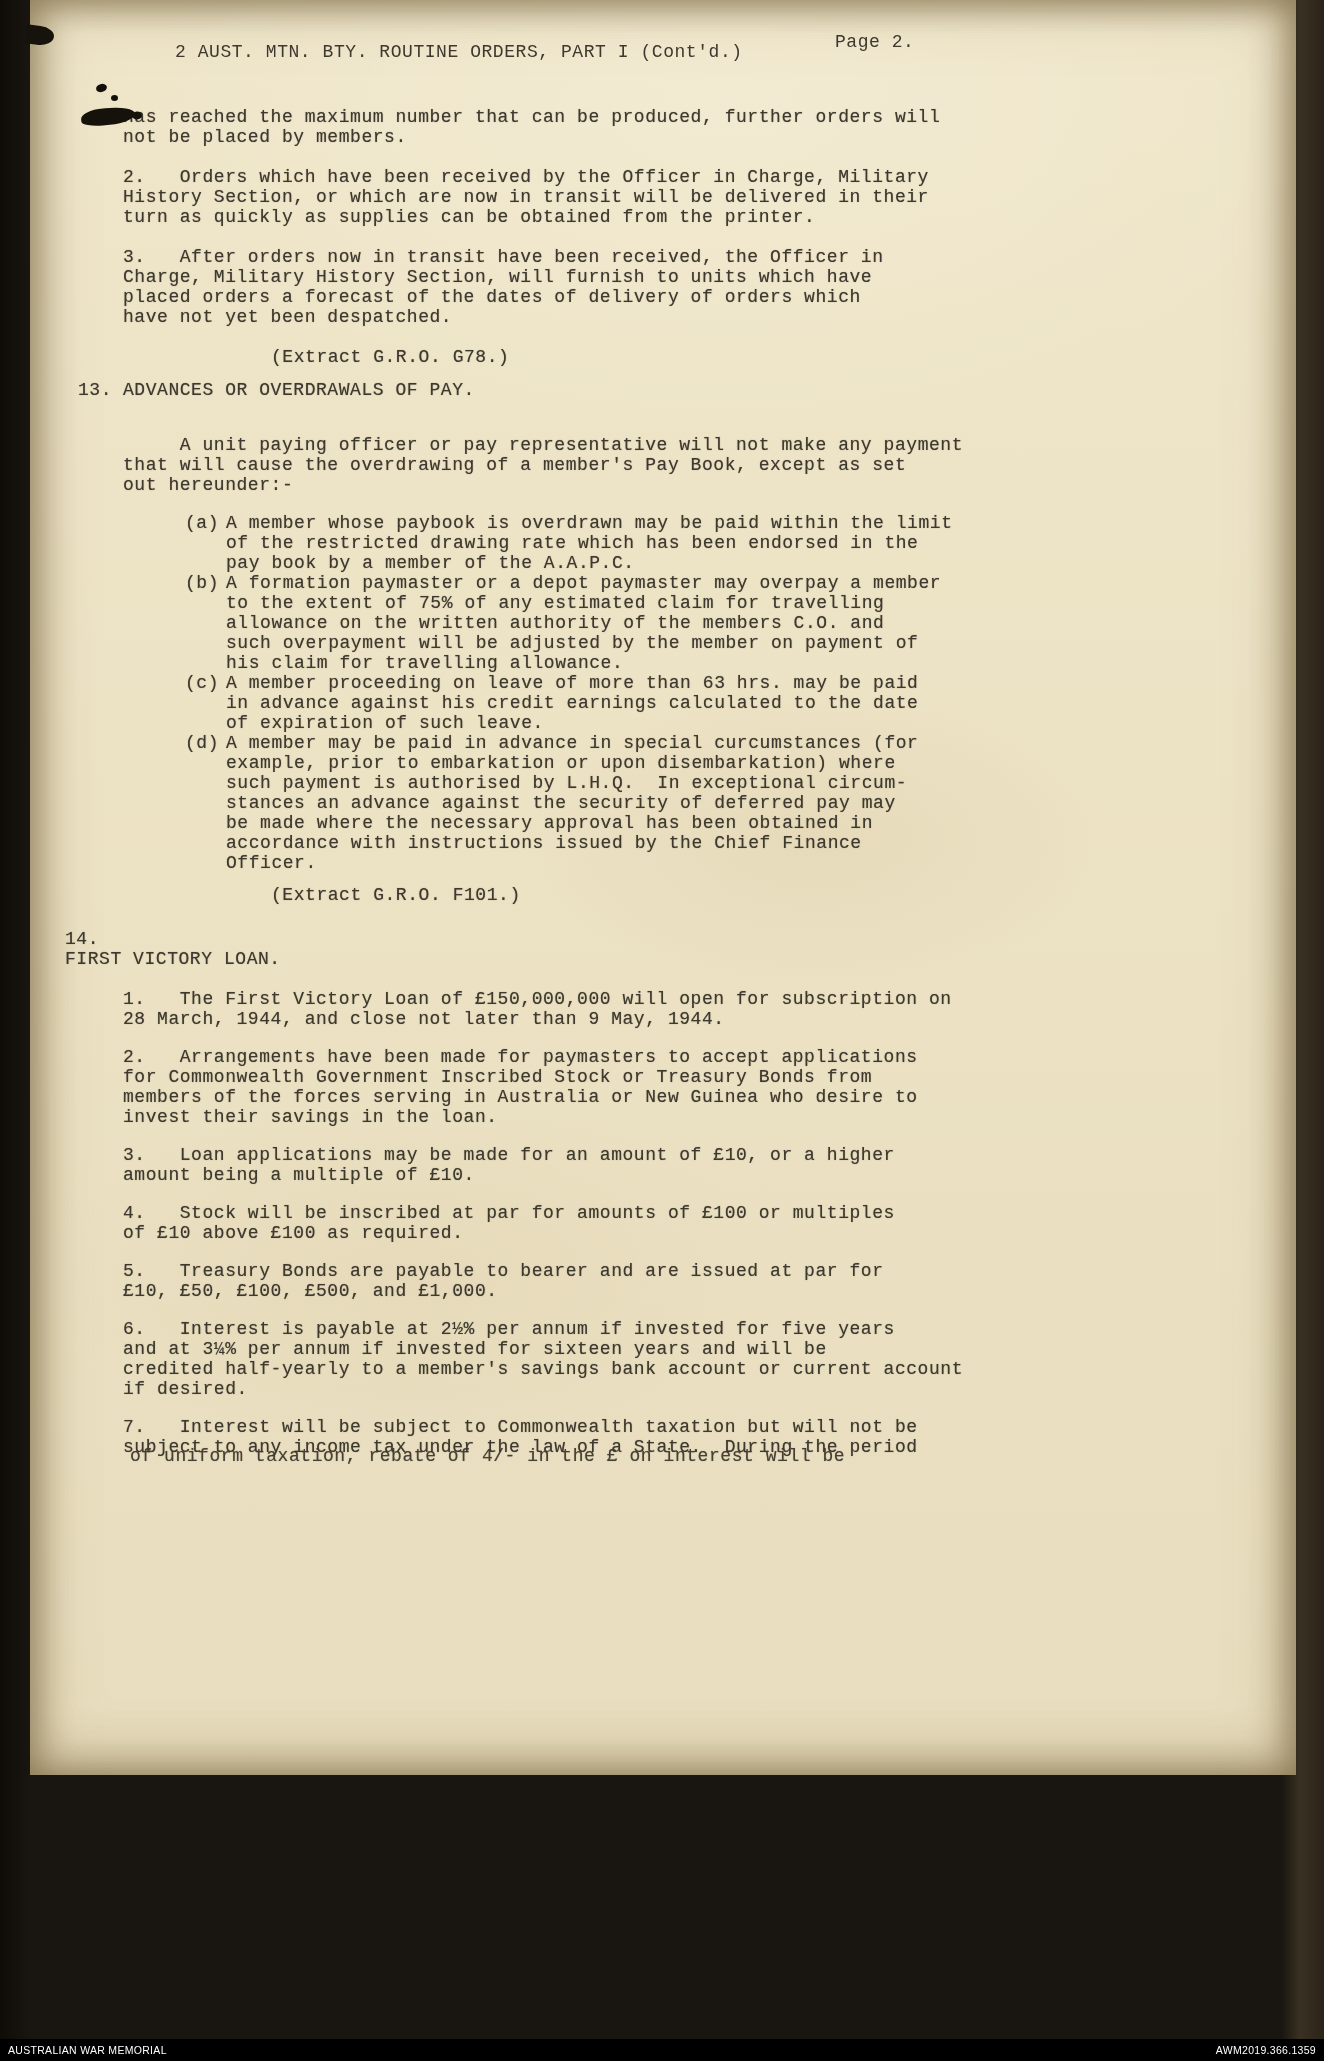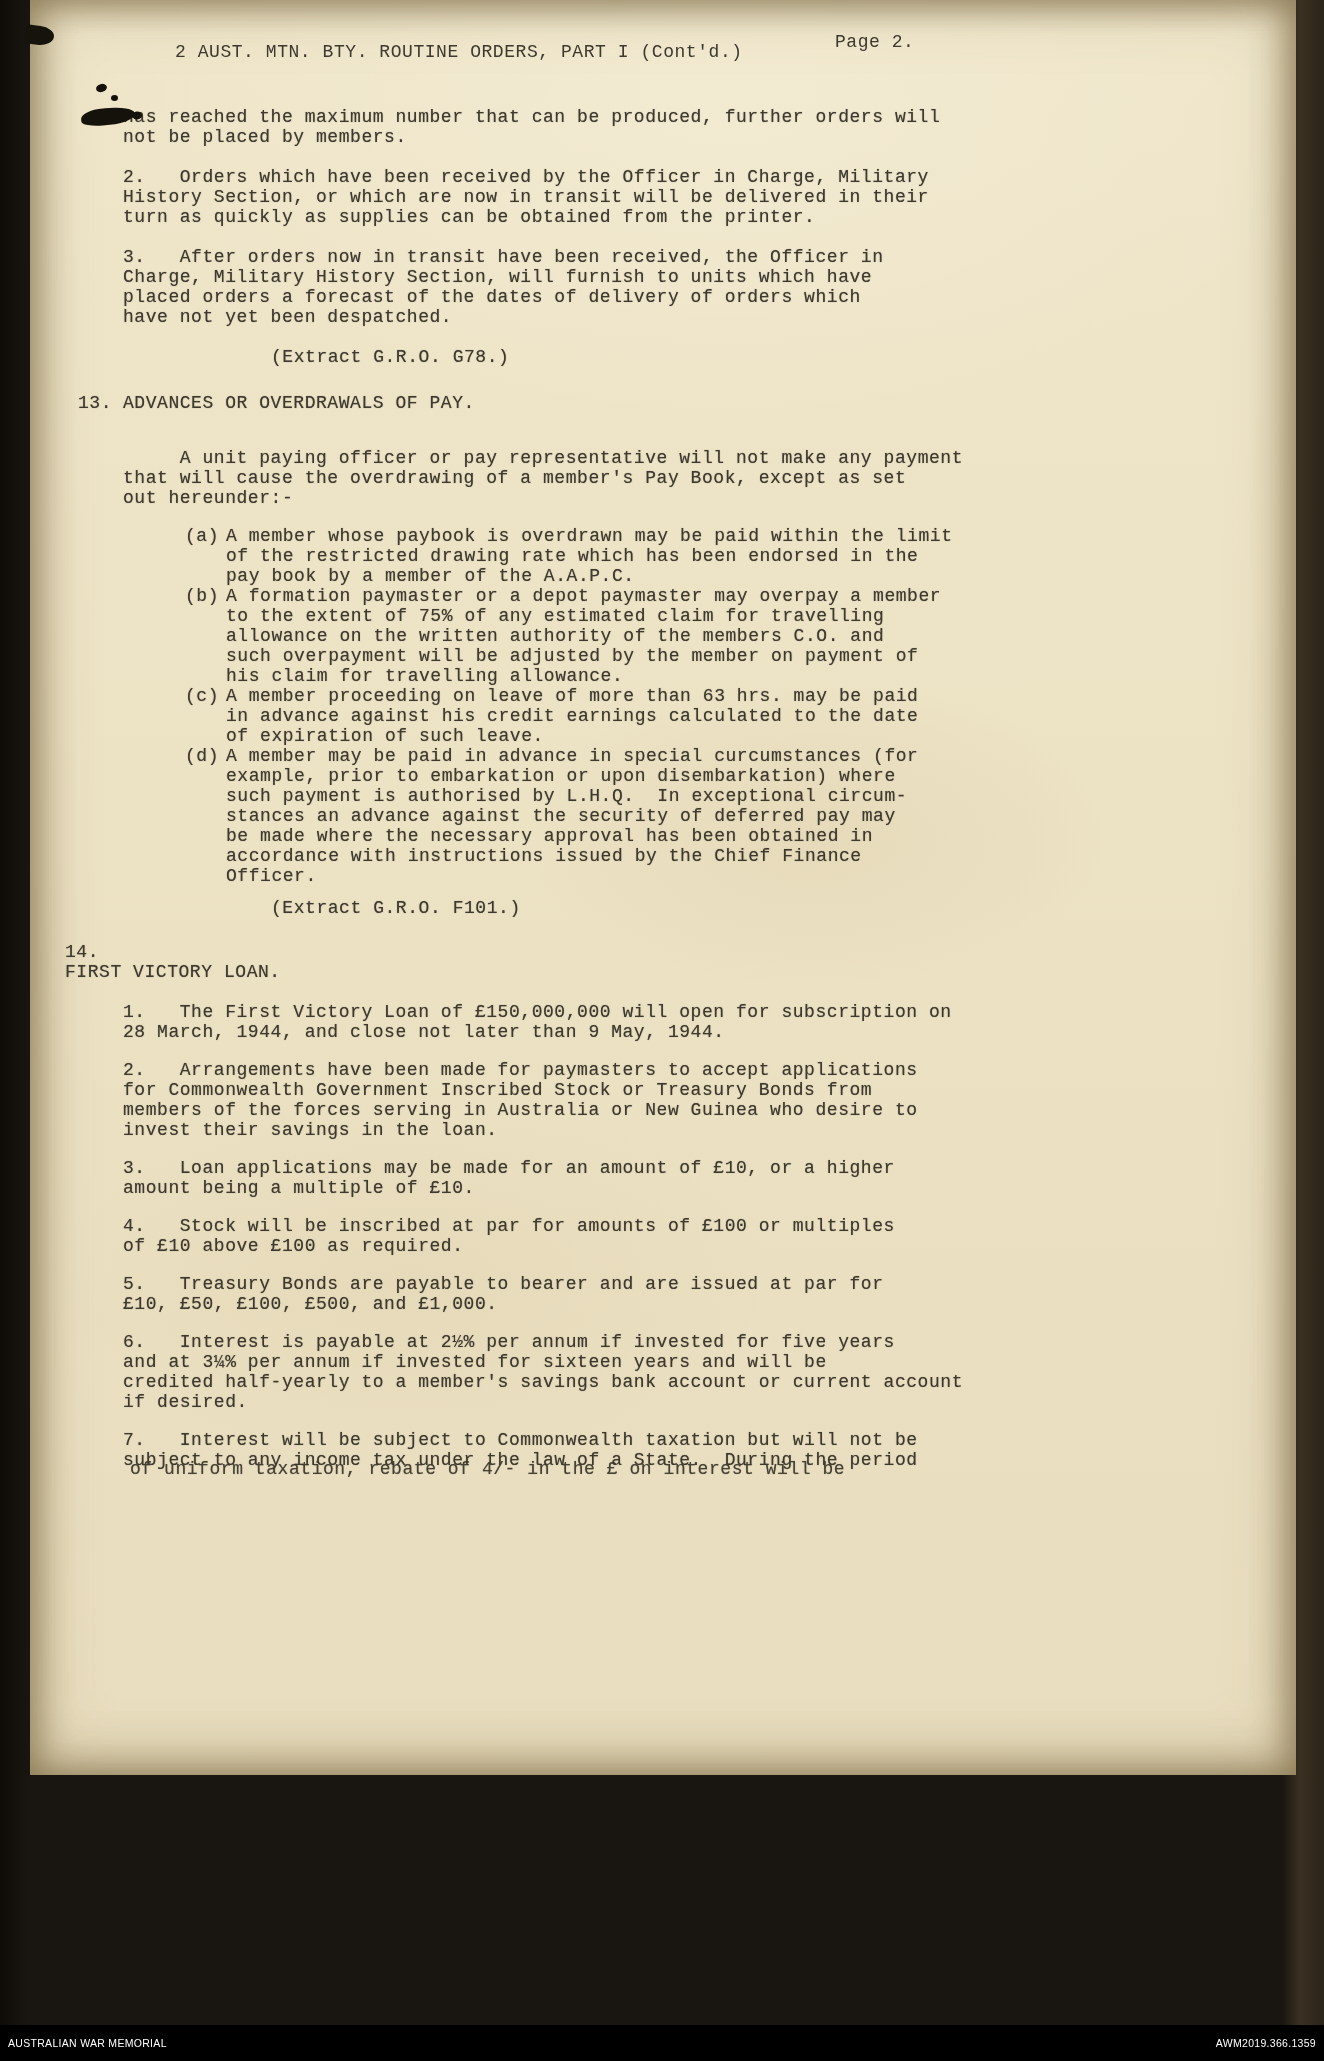--- a/index.html
+++ b/index.html
@@ -52,21 +52,21 @@
     background:#15110b;
     border-radius:48% 62% 55% 45% / 60% 50% 65% 40%;
     transform:rotate(-5deg);
   }
   .inkblot::after {
     content:""; position:absolute; right:-7px; top:6px; width:10px; height:8px;
     background:#15110b; border-radius:50%;
   }
 
   .extract { margin-left:148px; }
-  .ext1 { margin-bottom:26px; }
+  .ext1 { margin-bottom:13px; }
   .ext2 { margin-bottom:24px; }
 
   .sec-head { display:flex; margin-bottom:35px; }
   .sec-head.s13 { margin-left:-45px; }
   .sec-head.s13 .num { width:45px; flex:none; }
   .sec-head.s14 { margin-left:-58px; margin-bottom:20px;flex-direction:column; }
   .sec-head.s14 .num { width:58px; flex:none; }
 
   .intro13 { margin-bottom:18px;margin-top:22px; }
   .items { margin-bottom:12px; }
@@ -75,21 +75,21 @@
   .item-text { white-space:pre-wrap; }
 
   .s14para { margin-bottom:18px; }
   .subheading { margin-bottom:24px; }
   .subheading .ul { text-decoration:underline; text-underline-offset:3px; }
 
   .overlap { position:relative; }
   .ol-b { margin-top:-11px; margin-left:7px; opacity:0.95; }
 
   .footerbar {
-    position:absolute; left:0; bottom:0; width:1324px; height:36px;
+    position:absolute; left:0; bottom:0; width:1324px; height:22px;
     background:#000; color:#fff;
     font-family:"Liberation Sans", sans-serif; font-size:10.5px; letter-spacing:0.3px;
     display:flex; align-items:center; justify-content:space-between;
     padding:0 8px; z-index:5;
   }
 </style>
 </head>
 <body>
 
 <div class="paper">

